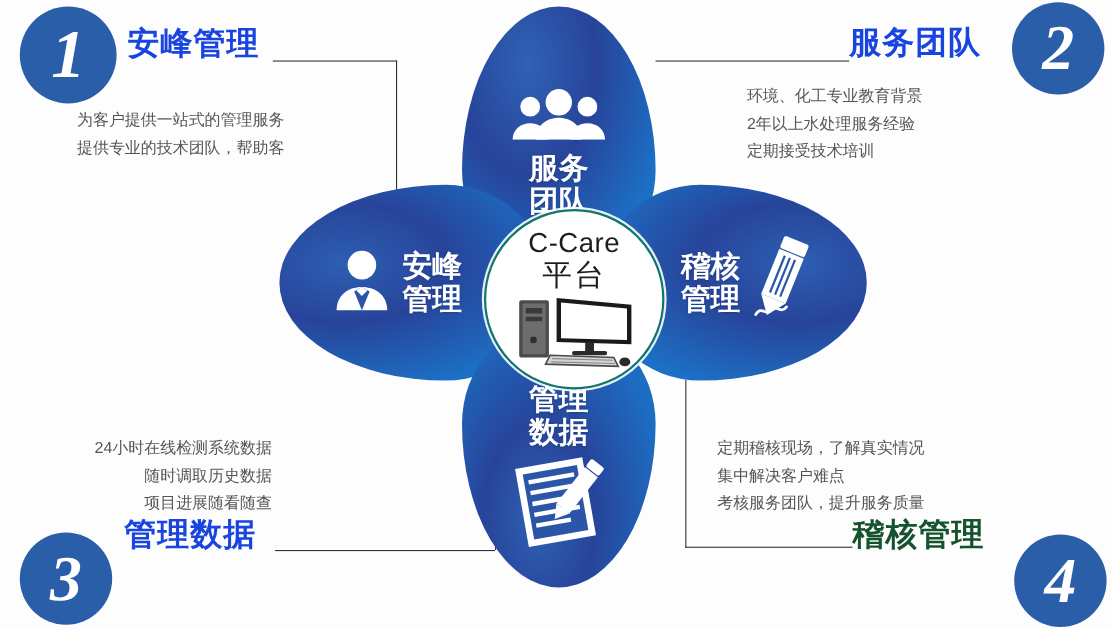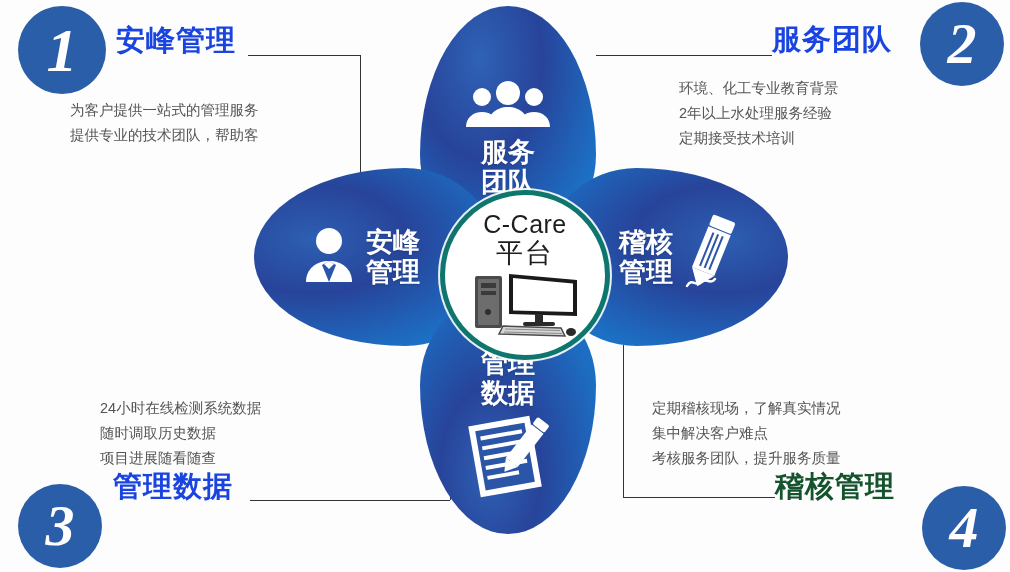--- a/index.html
+++ b/index.html
@@ -41,21 +41,21 @@
 
   
   .body-txt{
     position:absolute;
     font-size:14.5px;
     line-height:25px;
     white-space:nowrap;
   }
   .b1{left:70px;top:98px;}
   .b2{left:655px;top:76px;margin-left:24px;}
-  .b3{left:100px;top:396px;}
+  .b3{left:86px;top:396px;text-align:right;}
   .b4{left:652px;top:396px;}
 
   
   .conn{position:absolute;background:#333333;}
   .conn-h{height:1px;}
   .conn-v{width:1px;}
 
   
   #flower{position:absolute;left:258px;top:8px;width:524px;height:524px;}
   .petal{
@@ -107,21 +107,21 @@
 
   .row-petal{display:flex;align-items:center;justify-content:center;gap:6px;width:100%;}
   .petal-left .row-petal{padding-right:34px;}
   .petal-right .row-petal{padding-left:30px;align-items:center;}
 
   
   #hub{
     position:absolute;left:182px;top:182px;
     width:160px;height:160px;border-radius:50%;
     background:#ffffff;
-    border:5px solid #0f766e;
+    border:2px solid #0f766e;
     box-shadow:0 0 0 2px rgba(255,255,255,.9);
     display:flex;flex-direction:column;align-items:center;
     overflow:hidden;
   }
   #hub .hub-en{
     margin-top:15px;font-size:25px;font-weight:400;color:#1d1d1d;
     font-family:"Liberation Sans","DejaVu Sans",sans-serif;letter-spacing:.5px;
   }
   #hub .hub-cn{
     font-size:27px;font-weight:400;color:#1d1d1d;line-height:28px;letter-spacing:2px;

